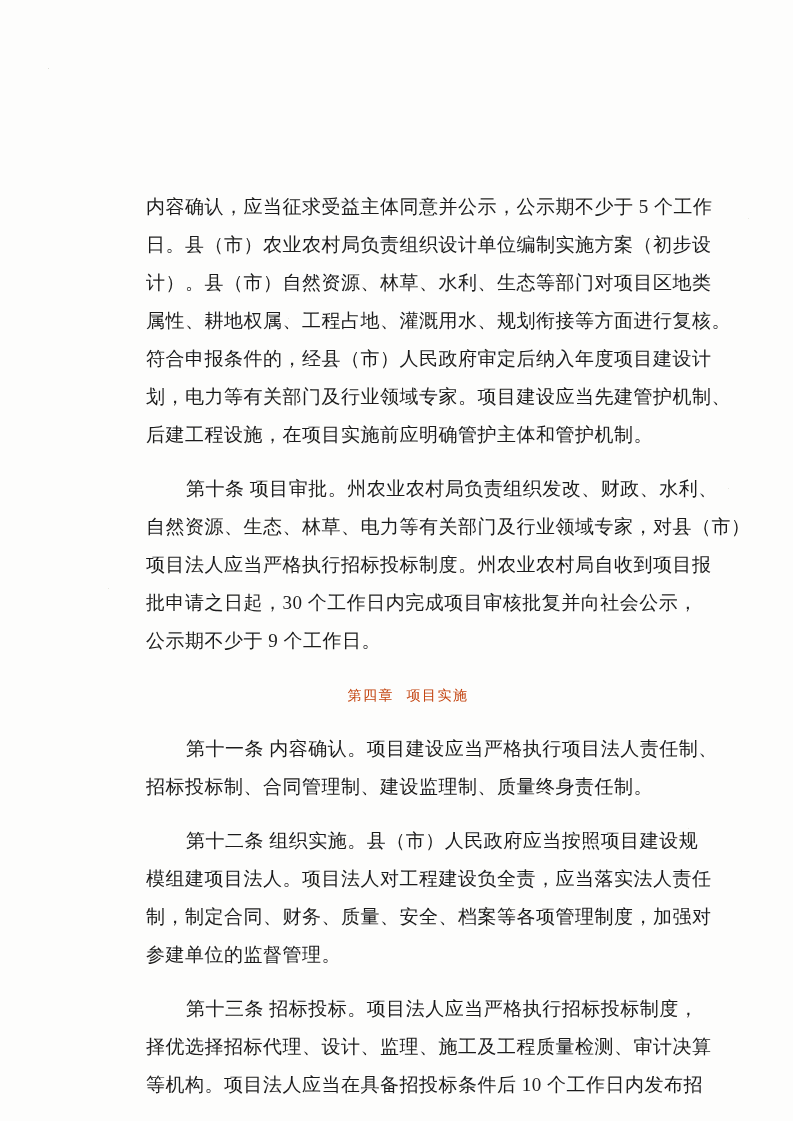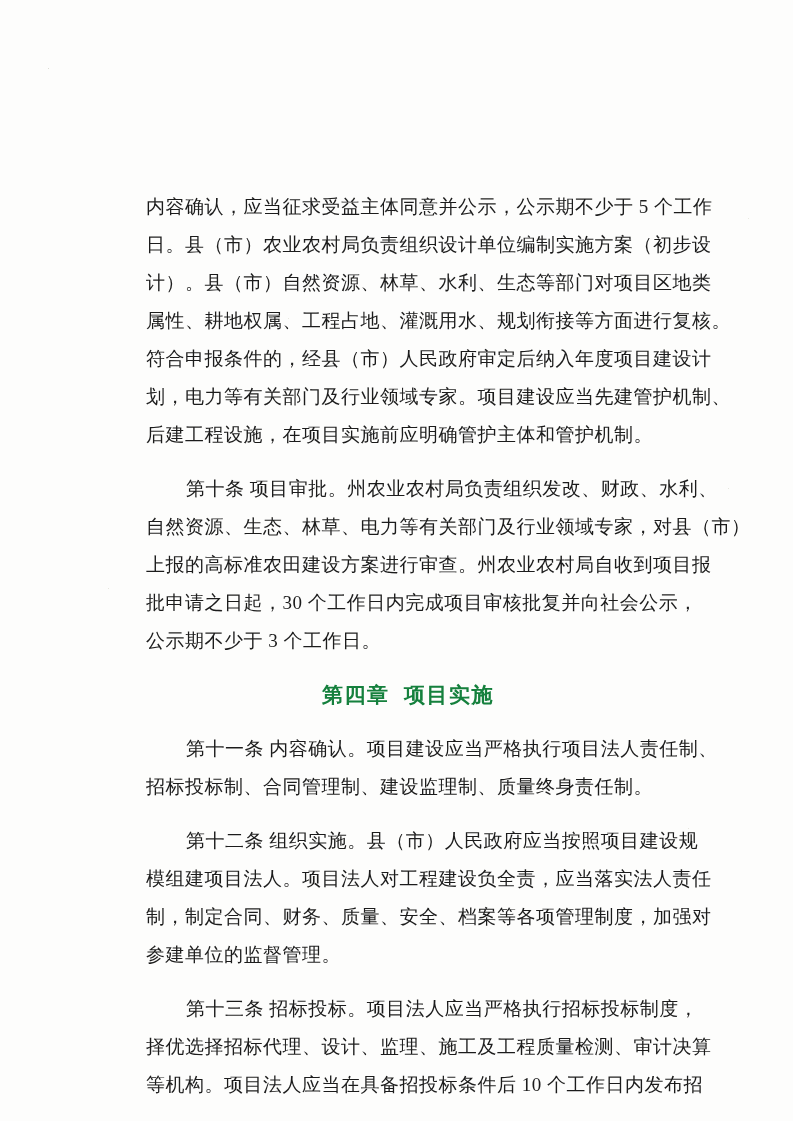--- a/index.html
+++ b/index.html
@@ -51,50 +51,50 @@
   .line.justify {
     text-align: justify;
     text-align-last: justify;
   }
   .line.indent { text-indent: 40px; }
   .line.flush { text-align: left; }
 
   .chapter-heading {
     height: 38px;
     line-height: 38px;
-    font-size: 21px;
-    font-weight: bold;
+    font-size: 14px;
+    font-weight: normal;
     text-align: center;
     letter-spacing: 1.5px;
     word-spacing: 7px;
     font-family: "Liberation Sans", "DejaVu Sans", sans-serif;
-    color: #15803d;
+    color: #c2410c;
   }
 </style>
 </head>
 <body>
 
 <div class="paper">
   <div class="doc">
     <div id="blocks-before">
         <div class="paragraph">
           <div class="line justify">内容确认，应当征求受益主体同意并公示，公示期不少于 5 个工作</div>
           <div class="line justify">日。县（市）农业农村局负责组织设计单位编制实施方案（初步设</div>
           <div class="line justify">计）。县（市）自然资源、林草、水利、生态等部门对项目区地类</div>
           <div class="line justify">属性、耕地权属、工程占地、灌溉用水、规划衔接等方面进行复核。</div>
           <div class="line justify">符合申报条件的，经县（市）人民政府审定后纳入年度项目建设计</div>
           <div class="line justify">划，电力等有关部门及行业领域专家。项目建设应当先建管护机制、</div>
           <div class="line flush">后建工程设施，在项目实施前应明确管护主体和管护机制。</div>
         </div>
         <div class="paragraph">
           <div class="line justify indent">第十条 项目审批。州农业农村局负责组织发改、财政、水利、</div>
           <div class="line justify">自然资源、生态、林草、电力等有关部门及行业领域专家，对县（市）</div>
-          <div class="line justify">上报的高标准农田建设方案进行审查。州农业农村局自收到项目报</div>
+          <div class="line justify">项目法人应当严格执行招标投标制度。州农业农村局自收到项目报</div>
           <div class="line justify">批申请之日起，30 个工作日内完成项目审核批复并向社会公示，</div>
-          <div class="line flush">公示期不少于 3 个工作日。</div>
+          <div class="line flush">公示期不少于 9 个工作日。</div>
         </div>
       </div>
     <div class="chapter-heading">第四章 项目实施</div>
     <div id="blocks-after">
         <div class="paragraph">
           <div class="line justify indent">第十一条 内容确认。项目建设应当严格执行项目法人责任制、</div>
           <div class="line flush">招标投标制、合同管理制、建设监理制、质量终身责任制。</div>
         </div>
         <div class="paragraph">
           <div class="line justify indent">第十二条 组织实施。县（市）人民政府应当按照项目建设规</div>

